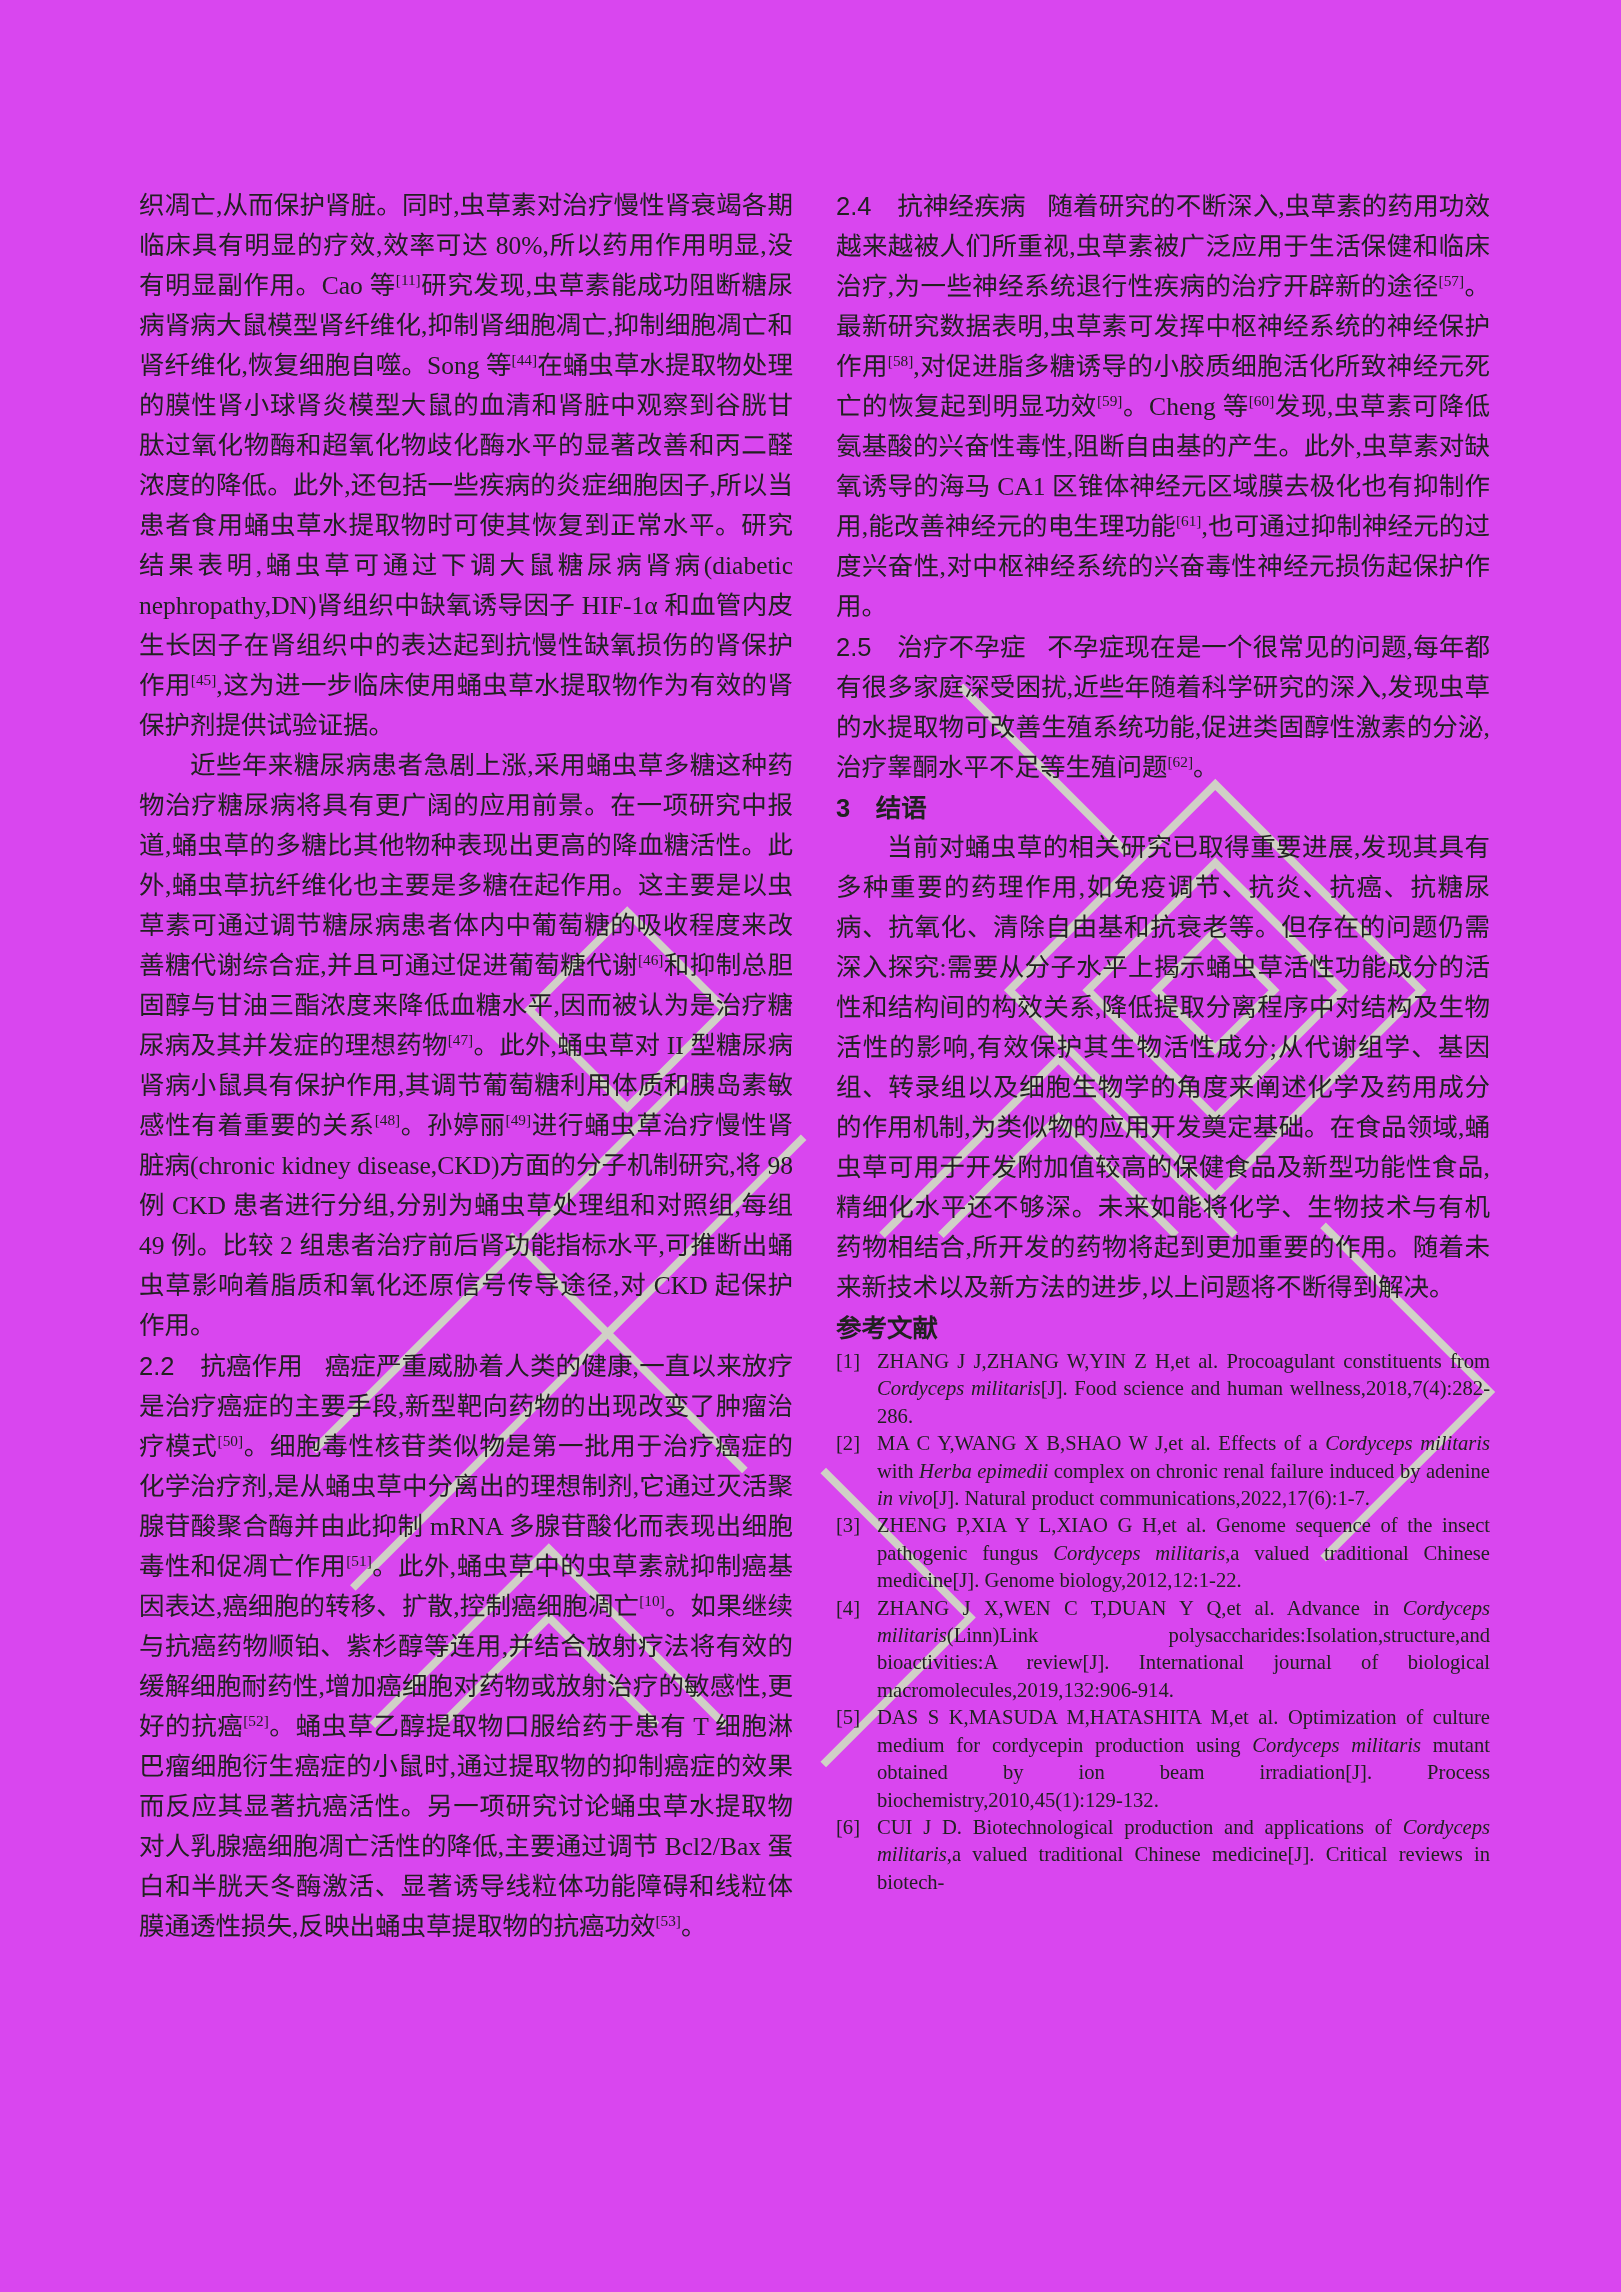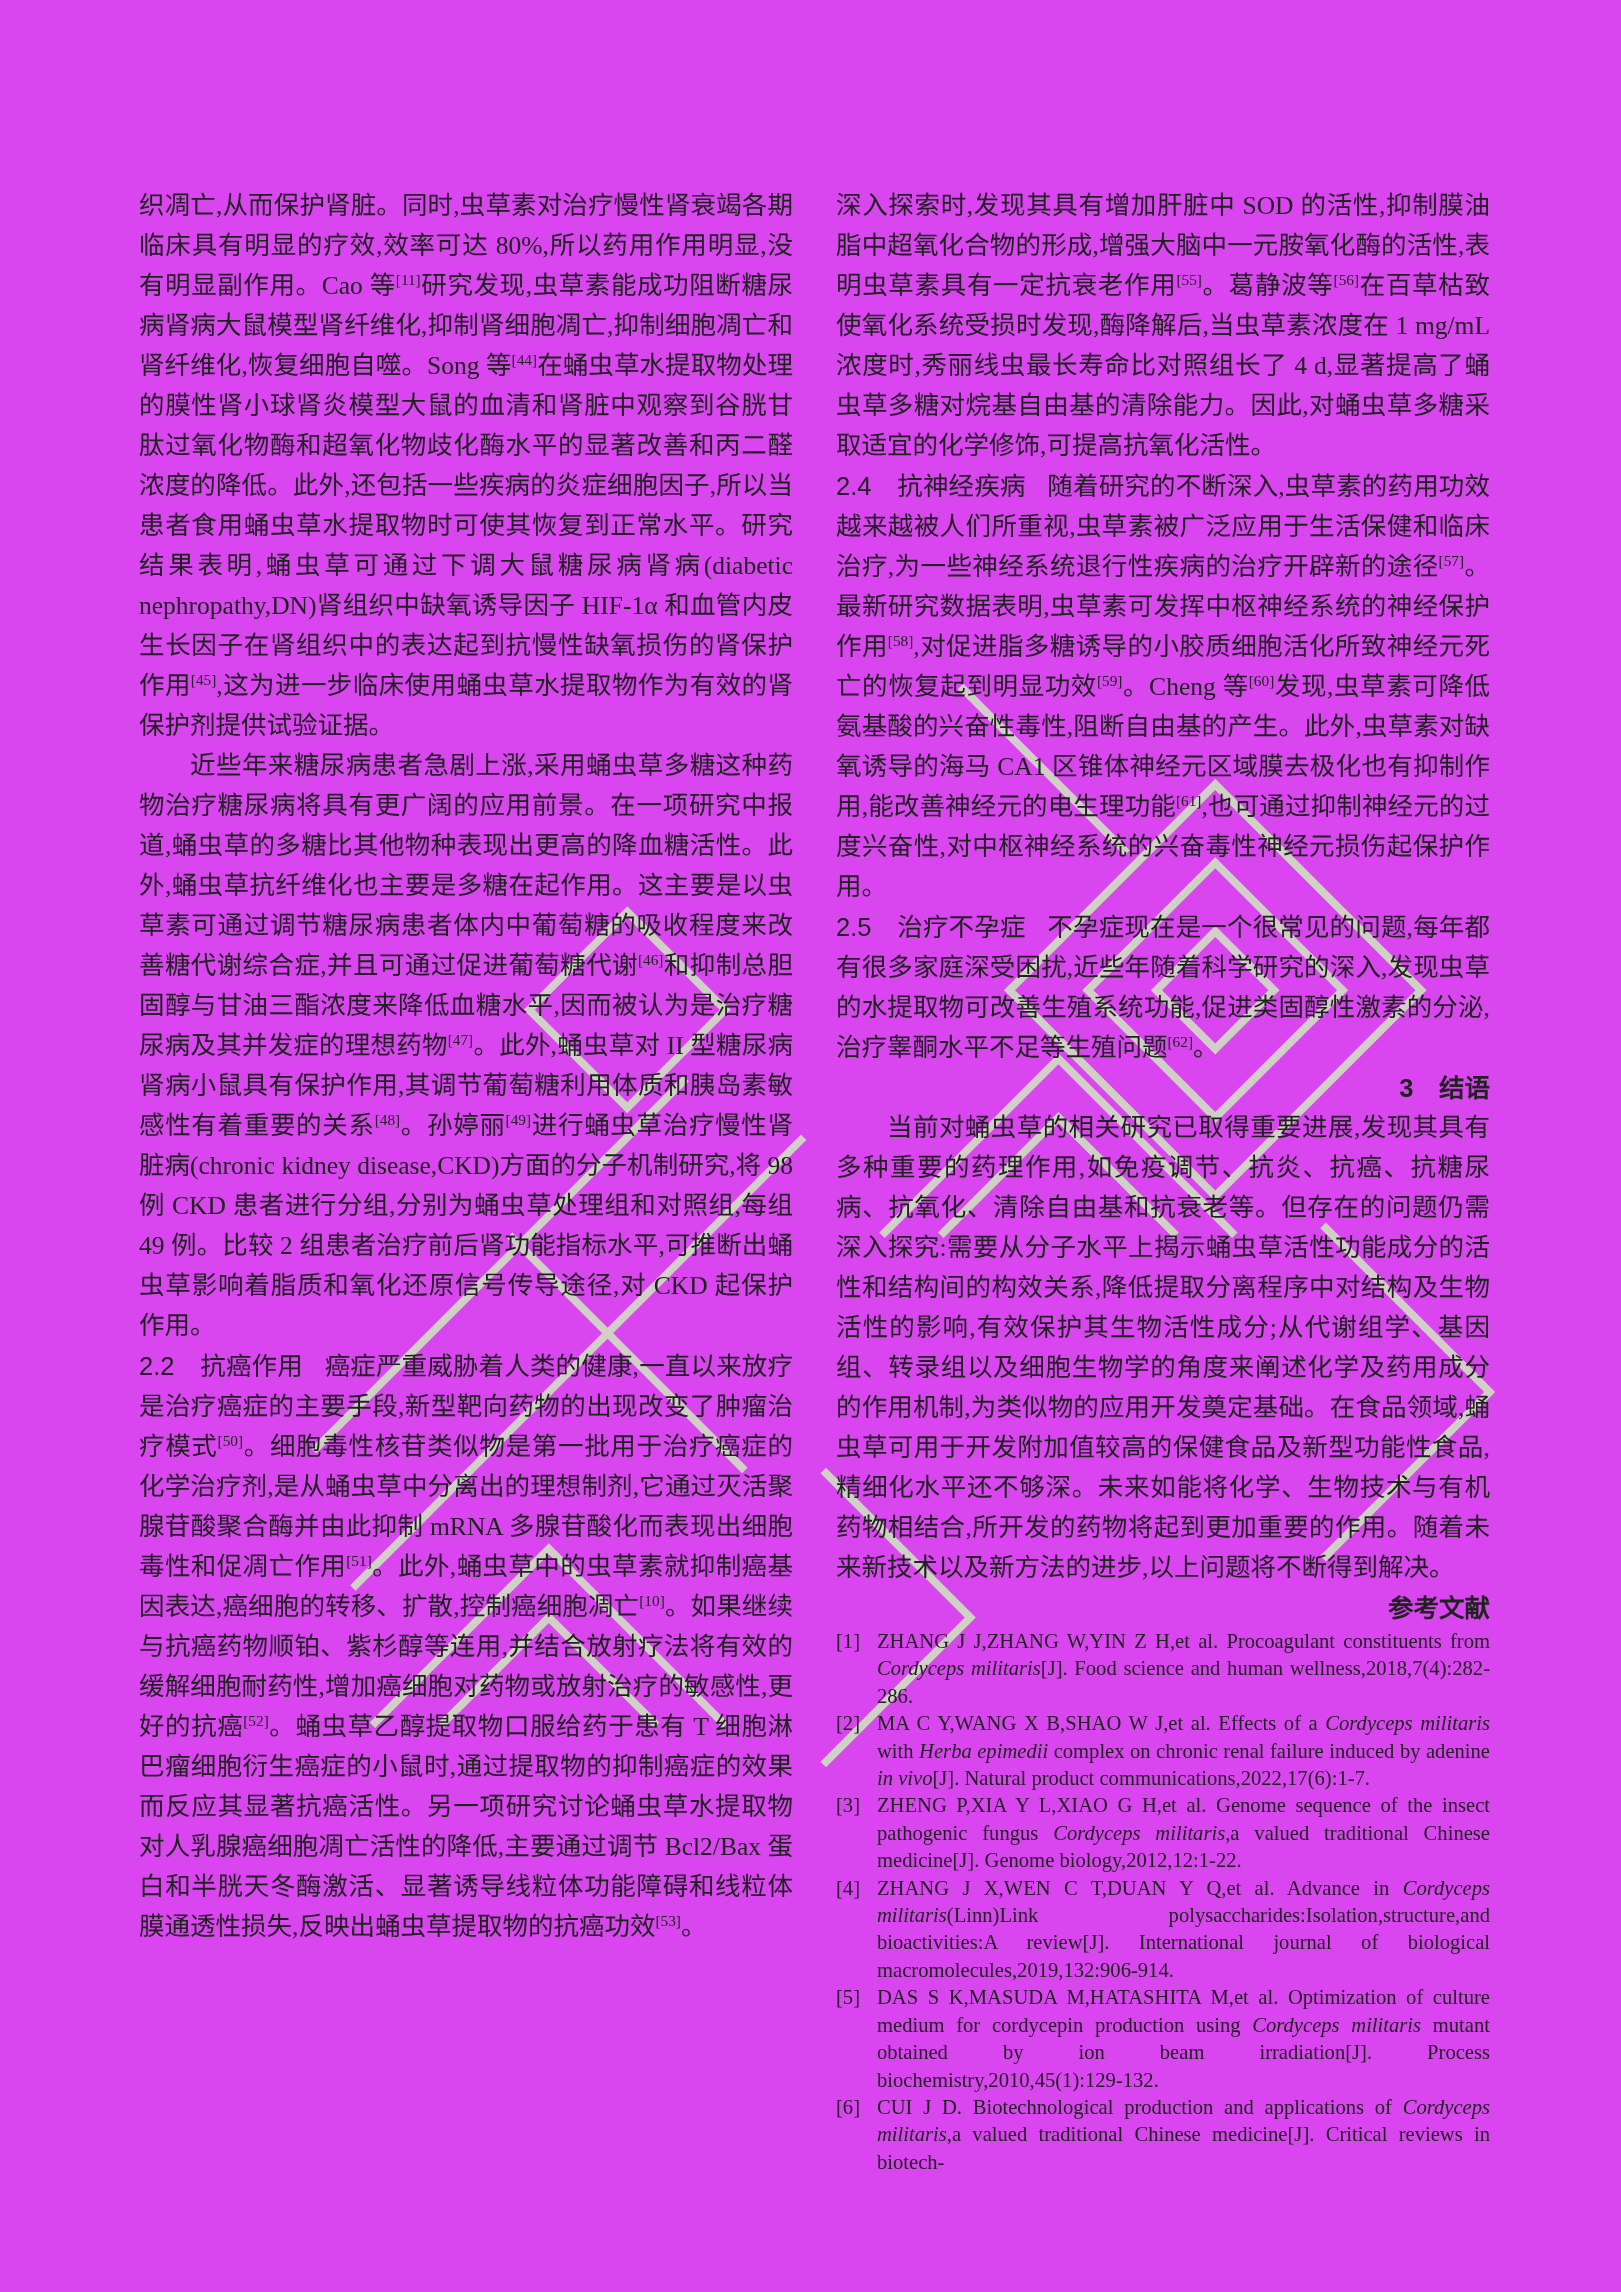--- a/index.html
+++ b/index.html
@@ -12,21 +12,21 @@
   .page{position:relative;width:1621px;height:2293px;overflow:hidden;background:#d946ef;}
   .watermark{position:absolute;left:0;top:0;width:1621px;height:2293px;pointer-events:none;}
   .columns{
     position:absolute;left:139px;top:186px;width:1351px;
     display:flex;gap:43px;
   }
   .col{width:654px;font-size:25.5px;line-height:40px;}
   p.body{margin:0;text-align:justify;}
   p.indent{text-indent:2em;font-family:Liberation Serif, serif;}
   p.shead{
-    margin:0;font-weight:700;text-align:right;
+    margin:0;font-weight:700;text-align:left;
     font-family:"Liberation Sans","DejaVu Sans",sans-serif;
   }
   strong.bh{
     font-family:"Liberation Sans","DejaVu Sans",sans-serif;
     font-weight:400;margin-right:0.85em;
   }
   sup{font-size:0.6em;line-height:0;vertical-align:super;letter-spacing:0;}
   .ref{
     position:relative;margin:0;padding-left:41px;
     font-size:20.6px;line-height:27.4px;text-align:justify;
@@ -60,21 +60,20 @@
     </svg>
   </div>
 
   <div class="columns">
     <div class="col" id="col-left">
         <p class="body"><span>织凋亡,从而保护肾脏。同时,虫草素对治疗慢性肾衰竭各期临床具有明显的疗效,效率可达 80%,所以药用作用明显,没有明显副作用。Cao 等</span><sup>[11]</sup><span>研究发现,虫草素能成功阻断糖尿病肾病大鼠模型肾纤维化,抑制肾细胞凋亡,抑制细胞凋亡和肾纤维化,恢复细胞自噬。Song 等</span><sup>[44]</sup><span>在蛹虫草水提取物处理的膜性肾小球肾炎模型大鼠的血清和肾脏中观察到谷胱甘肽过氧化物酶和超氧化物歧化酶水平的显著改善和丙二醛浓度的降低。此外,还包括一些疾病的炎症细胞因子,所以当患者食用蛹虫草水提取物时可使其恢复到正常水平。研究结果表明,蛹虫草可通过下调大鼠糖尿病肾病(diabetic nephropathy,DN)肾组织中缺氧诱导因子 HIF-1α 和血管内皮生长因子在肾组织中的表达起到抗慢性缺氧损伤的肾保护作用</span><sup>[45]</sup><span>,这为进一步临床使用蛹虫草水提取物作为有效的肾保护剂提供试验证据。</span></p>
         <p class="body indent"><span>近些年来糖尿病患者急剧上涨,采用蛹虫草多糖这种药物治疗糖尿病将具有更广阔的应用前景。在一项研究中报道,蛹虫草的多糖比其他物种表现出更高的降血糖活性。此外,蛹虫草抗纤维化也主要是多糖在起作用。这主要是以虫草素可通过调节糖尿病患者体内中葡萄糖的吸收程度来改善糖代谢综合症,并且可通过促进葡萄糖代谢</span><sup>[46]</sup><span>和抑制总胆固醇与甘油三酯浓度来降低血糖水平,因而被认为是治疗糖尿病及其并发症的理想药物</span><sup>[47]</sup><span>。此外,蛹虫草对 II 型糖尿病肾病小鼠具有保护作用,其调节葡萄糖利用体质和胰岛素敏感性有着重要的关系</span><sup>[48]</sup><span>。孙婷丽</span><sup>[49]</sup><span>进行蛹虫草治疗慢性肾脏病(chronic kidney disease,CKD)方面的分子机制研究,将 98 例 CKD 患者进行分组,分别为蛹虫草处理组和对照组,每组 49 例。比较 2 组患者治疗前后肾功能指标水平,可推断出蛹虫草影响着脂质和氧化还原信号传导途径,对 CKD 起保护作用。</span></p>
         <p class="body"><strong class="bh">2.2　抗癌作用</strong><span>癌症严重威胁着人类的健康,一直以来放疗是治疗癌症的主要手段,新型靶向药物的出现改变了肿瘤治疗模式</span><sup>[50]</sup><span>。细胞毒性核苷类似物是第一批用于治疗癌症的化学治疗剂,是从蛹虫草中分离出的理想制剂,它通过灭活聚腺苷酸聚合酶并由此抑制 mRNA 多腺苷酸化而表现出细胞毒性和促凋亡作用</span><sup>[51]</sup><span>。此外,蛹虫草中的虫草素就抑制癌基因表达,癌细胞的转移、扩散,控制癌细胞凋亡</span><sup>[10]</sup><span>。如果继续与抗癌药物顺铂、紫杉醇等连用,并结合放射疗法将有效的缓解细胞耐药性,增加癌细胞对药物或放射治疗的敏感性,更好的抗癌</span><sup>[52]</sup><span>。蛹虫草乙醇提取物口服给药于患有 T 细胞淋巴瘤细胞衍生癌症的小鼠时,通过提取物的抑制癌症的效果而反应其显著抗癌活性。另一项研究讨论蛹虫草水提取物对人乳腺癌细胞凋亡活性的降低,主要通过调节 Bcl2/Bax 蛋白和半胱天冬酶激活、显著诱导线粒体功能障碍和线粒体膜通透性损失,反映出蛹虫草提取物的抗癌功效</span><sup>[53]</sup><span>。</span></p>
       </div>
     <div class="col" id="col-right">
-        <p class="body"><span>深入探索时,发现其具有增加肝脏中 SOD 的活性,抑制膜油脂中超氧化合物的形成,增强大脑中一元胺氧化酶的活性,表明虫草素具有一定抗衰老作用</span><sup>[55]</sup><span>。葛静波等</span><sup>[56]</sup><span>在百草枯致使氧化系统受损时发现,酶降解后,当虫草素浓度在 1 mg/mL 浓度时,秀丽线虫最长寿命比对照组长了 4 d,显著提高了蛹虫草多糖对烷基自由基的清除能力。因此,对蛹虫草多糖采取适宜的化学修饰,可提高抗氧化活性。</span></p>
         <p class="body"><strong class="bh">2.4　抗神经疾病</strong><span>随着研究的不断深入,虫草素的药用功效越来越被人们所重视,虫草素被广泛应用于生活保健和临床治疗,为一些神经系统退行性疾病的治疗开辟新的途径</span><sup>[57]</sup><span>。最新研究数据表明,虫草素可发挥中枢神经系统的神经保护作用</span><sup>[58]</sup><span>,对促进脂多糖诱导的小胶质细胞活化所致神经元死亡的恢复起到明显功效</span><sup>[59]</sup><span>。Cheng 等</span><sup>[60]</sup><span>发现,虫草素可降低氨基酸的兴奋性毒性,阻断自由基的产生。此外,虫草素对缺氧诱导的海马 CA1 区锥体神经元区域膜去极化也有抑制作用,能改善神经元的电生理功能</span><sup>[61]</sup><span>,也可通过抑制神经元的过度兴奋性,对中枢神经系统的兴奋毒性神经元损伤起保护作用。</span></p>
         <p class="body"><strong class="bh">2.5　治疗不孕症</strong><span>不孕症现在是一个很常见的问题,每年都有很多家庭深受困扰,近些年随着科学研究的深入,发现虫草的水提取物可改善生殖系统功能,促进类固醇性激素的分泌,治疗睾酮水平不足等生殖问题</span><sup>[62]</sup><span>。</span></p>
         <p class="shead">3　结语</p>
         <p class="body indent"><span>当前对蛹虫草的相关研究已取得重要进展,发现其具有多种重要的药理作用,如免疫调节、抗炎、抗癌、抗糖尿病、抗氧化、清除自由基和抗衰老等。但存在的问题仍需深入探究:需要从分子水平上揭示蛹虫草活性功能成分的活性和结构间的构效关系,降低提取分离程序中对结构及生物活性的影响,有效保护其生物活性成分;从代谢组学、基因组、转录组以及细胞生物学的角度来阐述化学及药用成分的作用机制,为类似物的应用开发奠定基础。在食品领域,蛹虫草可用于开发附加值较高的保健食品及新型功能性食品,精细化水平还不够深。未来如能将化学、生物技术与有机药物相结合,所开发的药物将起到更加重要的作用。随着未来新技术以及新方法的进步,以上问题将不断得到解决。</span></p>
         <p class="shead">参考文献</p>
         <div class="ref"><span class="label">[1]</span><span>ZHANG J J,ZHANG W,YIN Z H,et al. Procoagulant constituents from </span><em>Cordyceps militaris</em><span>[J]. Food science and human wellness,2018,7(4):282-286.</span></div>
         <div class="ref"><span class="label">[2]</span><span>MA C Y,WANG X B,SHAO W J,et al. Effects of a </span><em>Cordyceps militaris</em><span> with </span><em>Herba epimedii</em><span> complex on chronic renal failure induced by adenine </span><em>in vivo</em><span>[J]. Natural product communications,2022,17(6):1-7.</span></div>
         <div class="ref"><span class="label">[3]</span><span>ZHENG P,XIA Y L,XIAO G H,et al. Genome sequence of the insect pathogenic fungus </span><em>Cordyceps militaris</em><span>,a valued traditional Chinese medicine[J]. Genome biology,2012,12:1-22.</span></div>
         <div class="ref"><span class="label">[4]</span><span>ZHANG J X,WEN C T,DUAN Y Q,et al. Advance in </span><em>Cordyceps militaris</em><span>(Linn)Link polysaccharides:Isolation,structure,and bioactivities:A review[J]. International journal of biological macromolecules,2019,132:906-914.</span></div>
         <div class="ref"><span class="label">[5]</span><span>DAS S K,MASUDA M,HATASHITA M,et al. Optimization of culture medium for cordycepin production using </span><em>Cordyceps militaris</em><span> mutant obtained by ion beam irradiation[J]. Process biochemistry,2010,45(1):129-132.</span></div>

